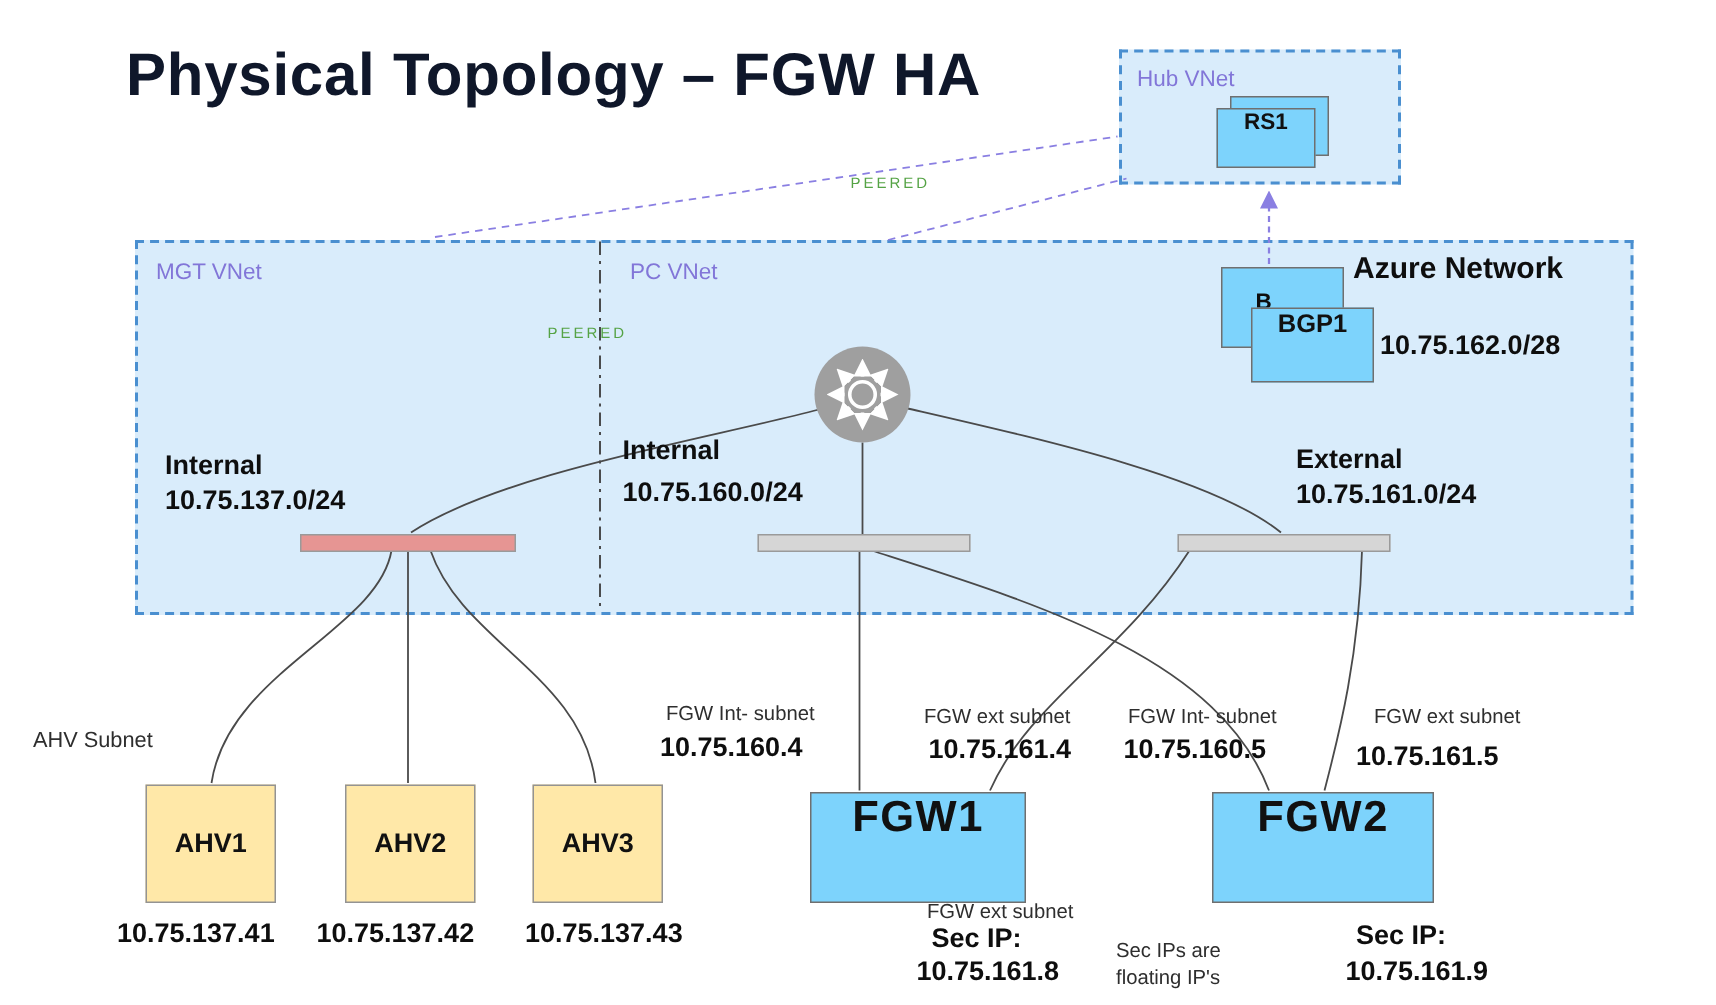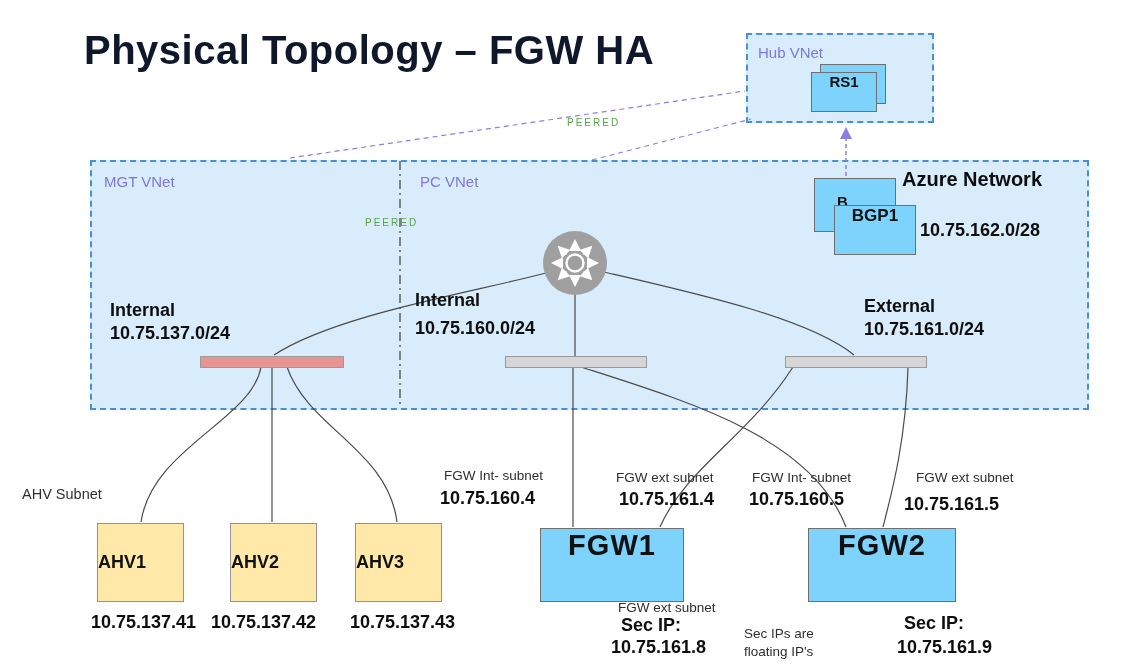--- a/index.html
+++ b/index.html
@@ -4,21 +4,21 @@
 <style>
   html,body{margin:0;padding:0;background:#ffffff;}
   .stage{position:relative;width:1144px;height:670px;background:#ffffff;overflow:hidden;
          font-family:"Liberation Sans",sans-serif;}
   .stage > *{position:absolute;}
   .panel{background:#d9ecfb;border:2px dashed #4a8fd0;z-index:0;}
   svg.lines{left:0;top:0;z-index:1;}
   .bar{z-index:2;border:1px solid #9a9a9a;}
   .node{background:#7dd3fc;border:1px solid #6f6f6f;display:flex;justify-content:center;
         font-weight:bold;color:#111;z-index:3;}
-  .ahv{background:#ffe8a8;border:1px solid #939393;display:flex;align-items:center;justify-content:flex-start;
+  .ahv{background:#ffe8a8;border:1px solid #939393;display:flex;align-items:center;justify-content:center;
        font-weight:bold;font-size:18px;color:#111;z-index:3;}
   .title{font-size:40px;font-weight:bold;color:#0f172a;z-index:4;white-space:nowrap;letter-spacing:0.5px;}
   .vnet-label{color:#8276d8;font-size:15px;z-index:4;white-space:nowrap;}
   .green{color:#55a345;font-size:10px;letter-spacing:2px;z-index:4;white-space:nowrap;}
   .b17{font-weight:bold;font-size:18px;color:#0e0e0e;z-index:4;white-space:nowrap;}
   .small{font-size:13.5px;color:#2e2e2e;z-index:4;white-space:nowrap;}
 </style>
 </head>
 <body>
 
@@ -108,21 +108,21 @@
   <div class="small" style="left:22px;top:486px;font-size:14.5px;">AHV Subnet</div>
   <div class="ahv" style="left:97px;top:523px;width:85px;height:77px;">
     <span>AHV1</span>
   </div>
   <div class="ahv" style="left:230px;top:523px;width:85px;height:77px;">
     <span>AHV2</span>
   </div>
   <div class="ahv" style="left:355px;top:523px;width:85px;height:77px;">
     <span>AHV3</span>
   </div>
-  <div class="b17" style="left:91px;top:612px;">10.75.137.41</div>
+  <div class="b17" style="left:78px;top:612px;">10.75.137.41</div>
   <div class="b17" style="left:211px;top:612px;">10.75.137.42</div>
   <div class="b17" style="left:350px;top:612px;">10.75.137.43</div>
 
   <div class="small" style="left:444px;top:468px;">FGW Int- subnet</div>
   <div class="b17" style="left:440px;top:488px;">10.75.160.4</div>
   <div class="small" style="left:616px;top:470px;">FGW ext subnet</div>
   <div class="b17" style="left:619px;top:489px;">10.75.161.4</div>
   <div class="small" style="left:752px;top:470px;">FGW Int- subnet</div>
   <div class="b17" style="left:749px;top:489px;">10.75.160.5</div>
   <div class="small" style="left:916px;top:470px;">FGW ext subnet</div>

